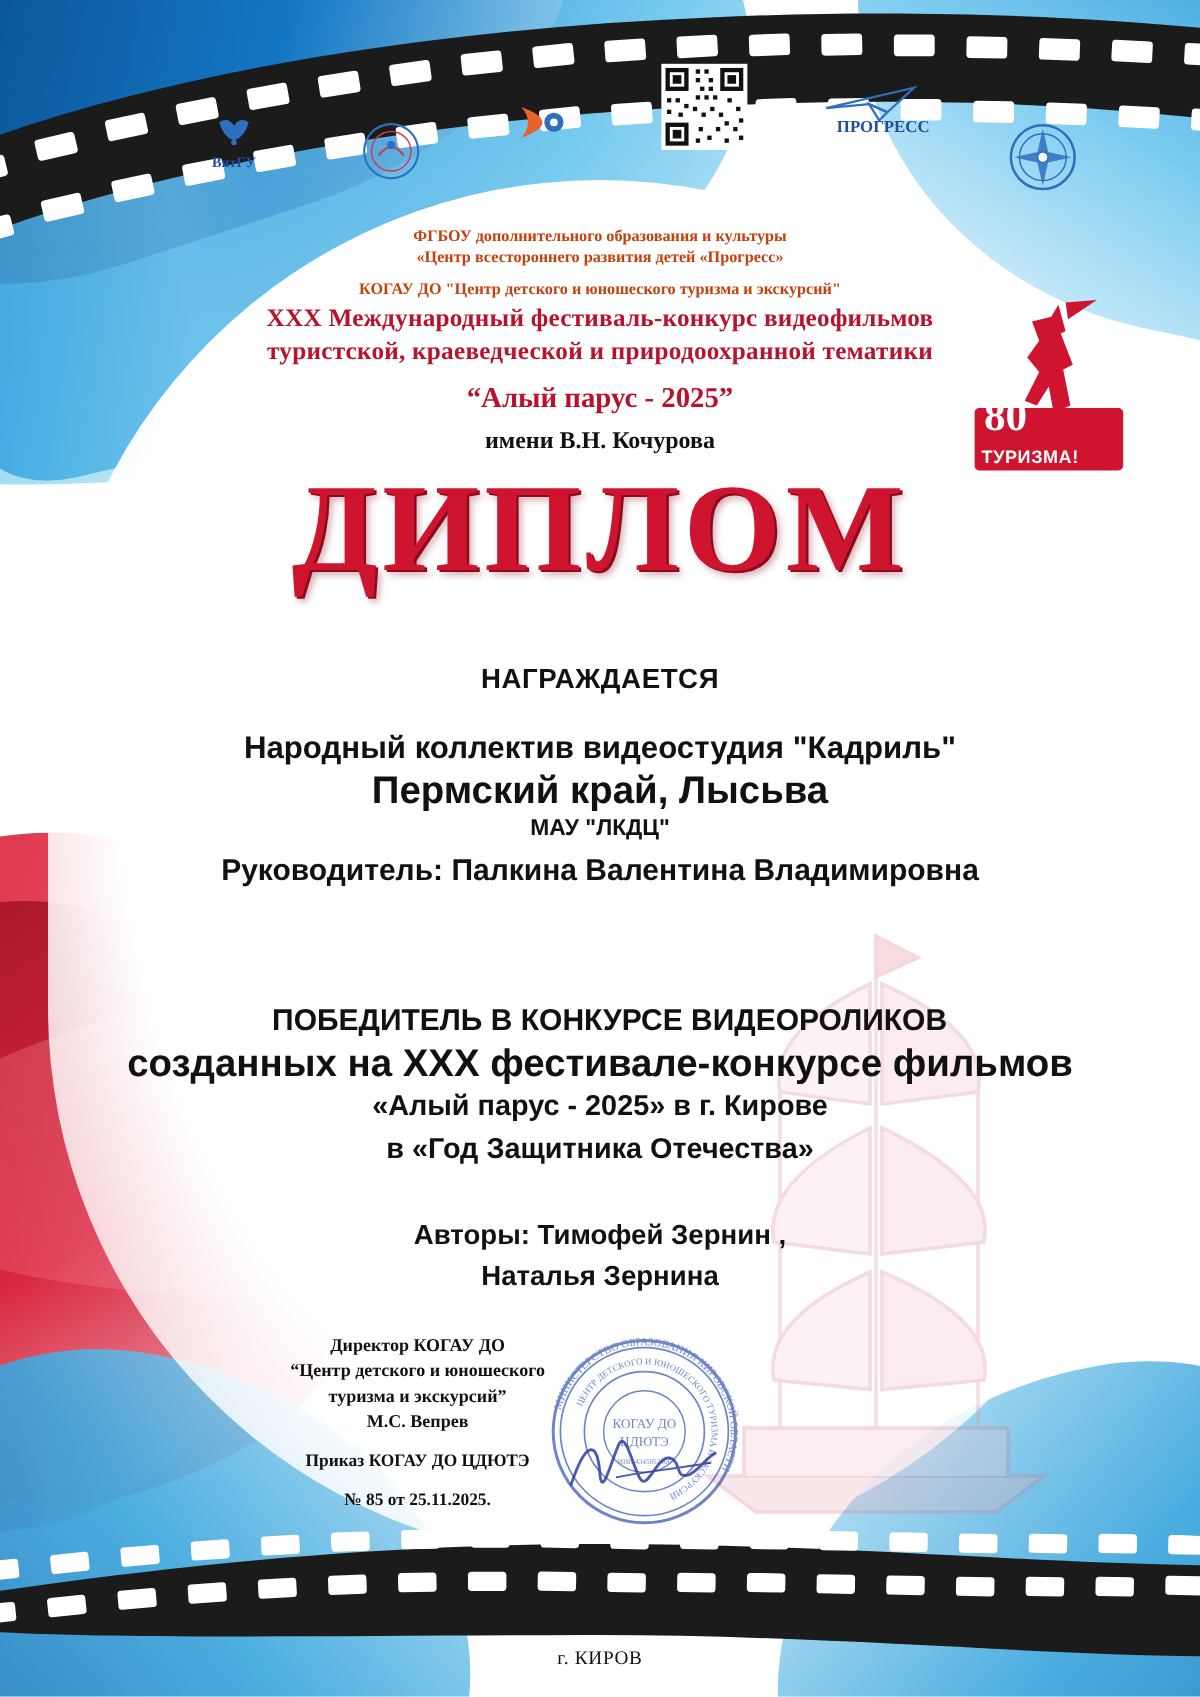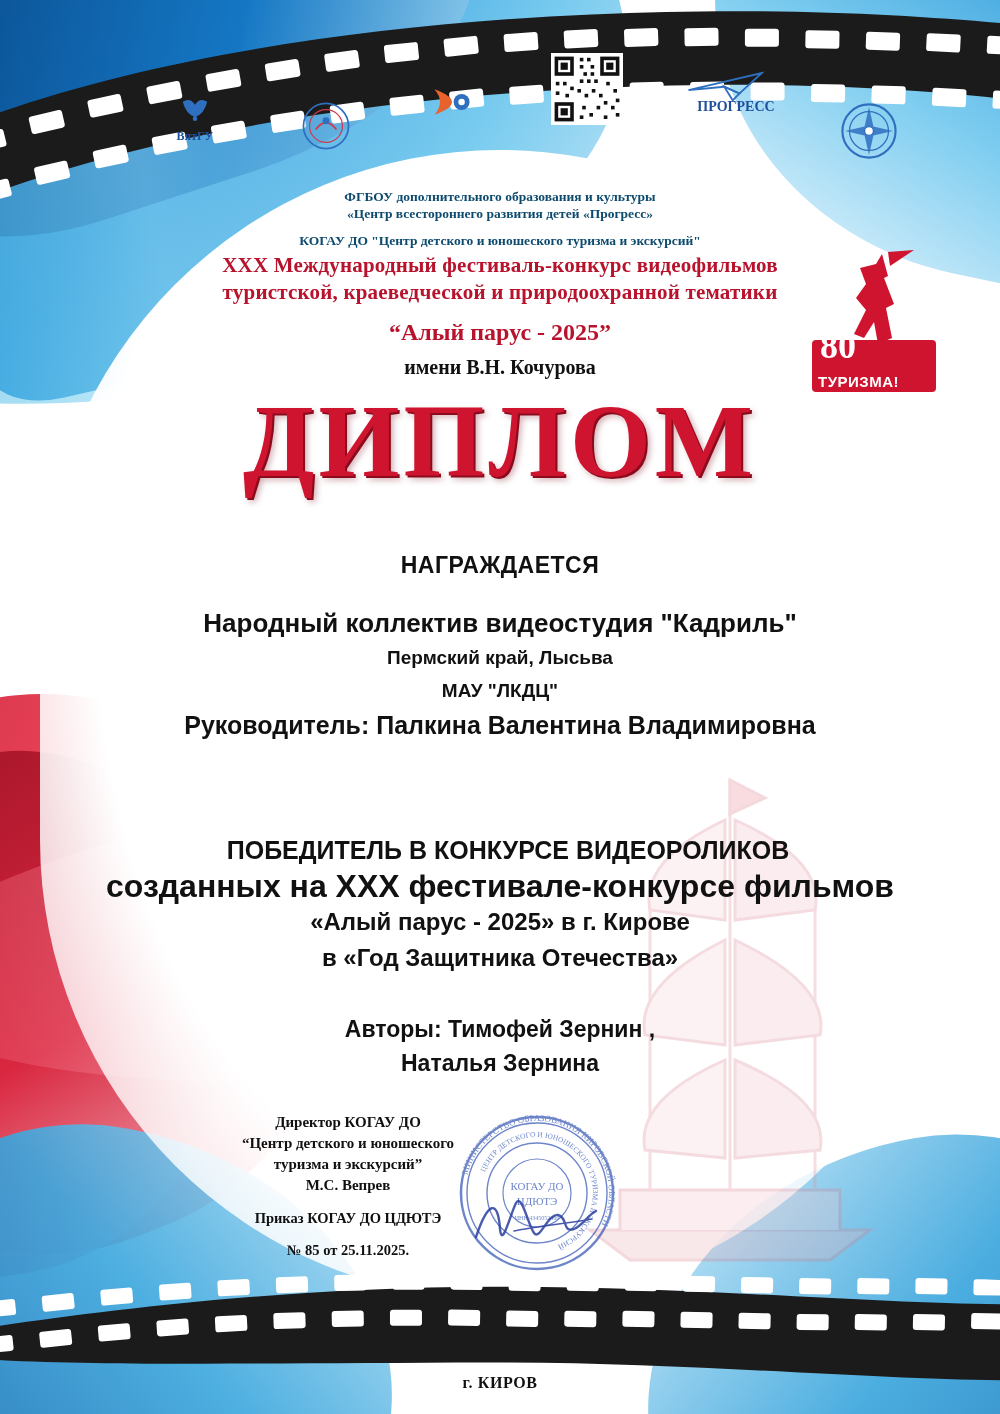--- a/index.html
+++ b/index.html
@@ -144,21 +144,21 @@
   .content {
     position: absolute;
     inset: 0;
     z-index: 5;
   }
   .org-lines {
     position: absolute;
     top: 188px; left: 0; right: 0;
     text-align: center;
     font-family: "Liberation Serif", serif;
-    color: #0c4a6e;
+    color: #c2410c;
   }
   .org-lines .l1, .org-lines .l2 { font-size: 13.5px; font-weight: 700; line-height: 17px; }
   .org-lines .l3 { font-size: 13.5px; font-weight: 700; margin-top: 11px; }
 
   .fest-title {
     position: absolute;
     top: 252px; left: 0; right: 0;
     text-align: center;
     font-family: "Liberation Serif", serif;
     color: #b8122c;
@@ -193,21 +193,21 @@
     letter-spacing: .5px;
   }
 
   .recipient {
     position: absolute;
     top: 605px; left: 0; right: 0;
     text-align: center;
     color: #111111;
   }
   .recipient .r1 { font-size: 26px; font-weight: 700; line-height: 36px; }
-  .recipient .r2 { font-size: 19px; font-weight: 700; line-height: 34px; }
+  .recipient .r2 { font-size: 32px; font-weight: 700; line-height: 34px; }
   .recipient .r3 { font-size: 19px; font-weight: 700; line-height: 32px; }
   .recipient .r4 { font-size: 25px; font-weight: 700; line-height: 36px; }
 
   .nomination {
     position: absolute;
     top: 832px; left: 0; right: 0;
     text-align: center;
     color: #111111;
   }
   .nomination .n1 { font-size: 25px; font-weight: 700; line-height: 36px; margin-left: 16px; }
@@ -247,21 +247,21 @@
     left: 470px; top: 1185px;
     width: 130px; height: 70px;
     opacity: .85;
   }
 
   .city {
     position: absolute;
     left: 0; right: 0; bottom: 22px;
     text-align: center;
     font-family: "Liberation Serif", serif;
-    font-weight: 700;
+    font-weight: 400;
     font-size: 16px;
     color: #111111;
     letter-spacing: .6px;
     z-index: 6;
   }
 
   .victory-badge {
     position: absolute;
     right: 58px; top: 248px;
     width: 130px; height: 150px;

